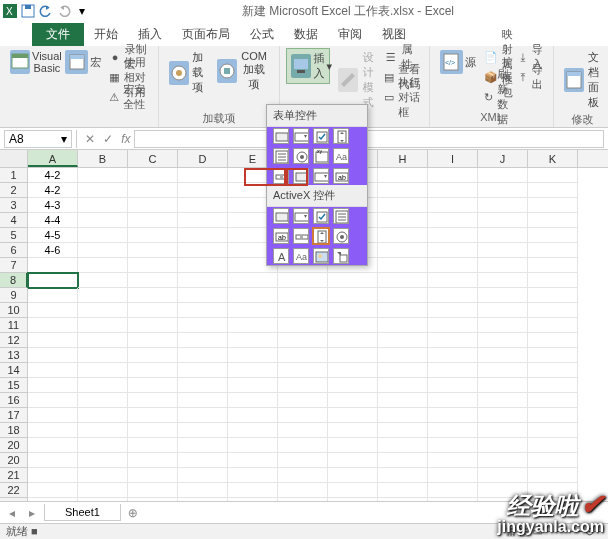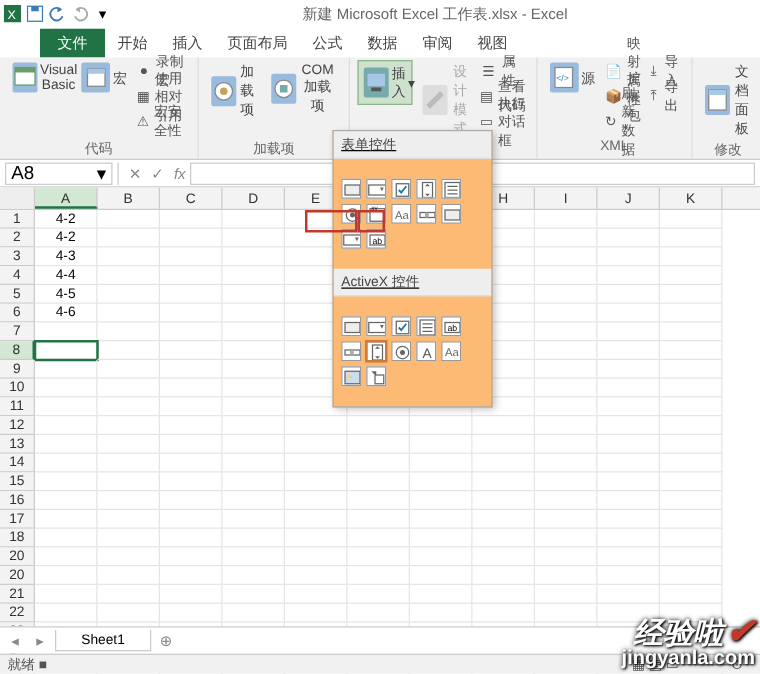--- a/index.html
+++ b/index.html
@@ -16,41 +16,41 @@
   .rgroup { border-right: 1px solid #ddd; padding: 2px 6px; display: flex; flex-direction: column; height: 100%; }
   .rgroup-body { flex: 1; display: flex; align-items: flex-start; gap: 4px; }
   .rgroup-label { text-align: center; color: #666; font-size: 11px; height: 14px; }
   .bigbtn { display: flex; flex-direction: row; align-items: center; justify-content: flex-start; gap: 2px; padding: 2px 4px; color: #444; font-size: 11px; text-align: center; min-width: 44px; }
   .bigbtn.disabled { color:#aaa; }
   .ico { width: 24px; height: 24px; background: #9bd; border-radius: 2px; display:flex;align-items:center;justify-content:center; }
   .ico-sm { width: 14px; height: 14px; display:inline-flex;align-items:center;justify-content:center; }
   .stackbtns { display: flex; flex-direction: column; gap: 2px; font-size: 11px; color:#555; }
   .stackbtns .row { display: flex; align-items: center; gap: 4px; height:18px; }
   .namebox-row { height: 22px; display: flex; align-items: center; border-bottom: 1px solid #ccc; background:#fff; }
-  .namebox { width: 86px; border: 1px solid #ccc; height: 18px; margin-left: 4px; padding: 0 4px; font-size: 15px; display:flex;align-items:center;justify-content:space-between;}
+  .namebox { width: 68px; border: 1px solid #ccc; height: 18px; margin-left: 4px; padding: 0 4px; font-size: 12px; display:flex;align-items:center;justify-content:space-between;}
   .fx-sep { width:1px;height:18px;background:#ccc;margin:0 4px; }
   .fx-btn { color: #888; font-size: 12px; padding: 0 4px; }
   .formula-bar { flex:1; height:18px; border:1px solid #ccc; margin-right:4px; }
   .col-headers { display:flex; height:18px; background:#f3f3f3; border-bottom:1px solid #ccc; font-size:11px; color:#333; }
   .selall { width:28px; border-right:1px solid #ccc; background:#eee; }
   .colh { width:50px; border-right:1px solid #ccc; text-align:center; line-height:18px; }
   .colh.sel { background:#d2e8d2; border-bottom:2px solid #217346; }
   .grid { display:block; position:relative; }
   .row { display:flex; height:15px; }
   .rowh { width:28px; border-right:1px solid #ccc; border-bottom:1px solid #ccc; background:#f3f3f3; text-align:center; font-size:11px; line-height:15px; color:#333; }
   .rowh.sel { background:#d2e8d2; border-right:2px solid #217346; }
   .cell { width:50px; border-right:1px solid #e5e5e5; border-bottom:1px solid #e5e5e5; font-size:11px; line-height:15px; text-align:center; color:#000; }
   .cell.active { outline:2px solid #217346; outline-offset:-1px; }
   .sheet-tabs { position:absolute; bottom:16px; left:0; right:0; height:22px; background:#fff; border-top:1px solid #ccc; display:flex; align-items:center; padding-left:4px; gap:4px; }
   .sheet-btn { width:16px; text-align:center; color:#888; }
   .sheet-tab { border:1px solid #ccc; border-top:none; padding:2px 20px; font-size:11px; background:#fff; }
   .statusbar { position:absolute; bottom:0; left:0; right:0; height:16px; background:#f1f1f1; border-top:1px solid #ccc; display:flex; align-items:center; justify-content:space-between; padding:0 6px; font-size:11px; color:#555; }
-  .dropdown-panel { position:absolute; top:104px; left:266px; width:128px; background:#fdba74; border:1px solid #aaa; box-shadow:2px 2px 6px rgba(0,0,0,0.25); z-index:10; font-size:11px;text-decoration:underline; }
+  .dropdown-panel { position:absolute; top:104px; left:266px; width:102px; background:#8b5cf6; border:1px solid #aaa; box-shadow:2px 2px 6px rgba(0,0,0,0.25); z-index:10; font-size:11px; }
   .panel-title { background:#eee; padding:3px 6px; color:#444; border-bottom:1px solid #ddd; }
-  .panel-grid { display:flex; flex-wrap:wrap; padding:16px 6px; gap:4px; }
+  .panel-grid { display:flex; flex-wrap:wrap; padding:1px 6px; gap:4px; }
   .ctl { width:16px; height:16px; border:1px solid #999; display:flex;align-items:center;justify-content:center; font-size:9px; color:#555; background:#fff;}
   .ctl.hl { outline:2px solid #d07a3a; outline-offset:-1px; }
   .red-box { position:absolute; border:2px solid #c0392b; pointer-events:none; z-index:11; }
   .red-box.a { top:168px; left:244px; width:42px; height:18px; }
   .red-box.b { top:168px; left:286px; width:22px; height:18px; }
   .watermark { position:absolute; right:4px; bottom:4px; color:#fff; font-weight:bold; font-style:italic; text-shadow:0 0 4px #000,1px 1px 2px #000; z-index:20; text-align:right; line-height:1; }
   .watermark .big { font-size:24px; }
   .watermark .url { font-size:16px; font-style:normal; }
   .check { color:#c0392b; font-size:28px; margin-left:2px; }
 </style>
@@ -128,21 +128,20 @@
         <div class="row">
             <span class="ico-sm">▦</span>
             <span>使用相对引用</span>
           </div>
         <div class="row">
             <span class="ico-sm">⚠</span>
             <span>宏安全性</span>
           </div>
       </div>
     </div>
-    <div class="rgroup-label">代码</div>
   </div>
 
   <div class="rgroup">
     <div class="rgroup-body">
       <div class="bigbtn">
         <div class="ico">
             <svg width="20" height="20">
               <circle cx="10" cy="10" r="7" fill="#fff" stroke="#888"></circle>
               <circle cx="10" cy="10" r="3" fill="#c9a05a"></circle>
             </svg>

